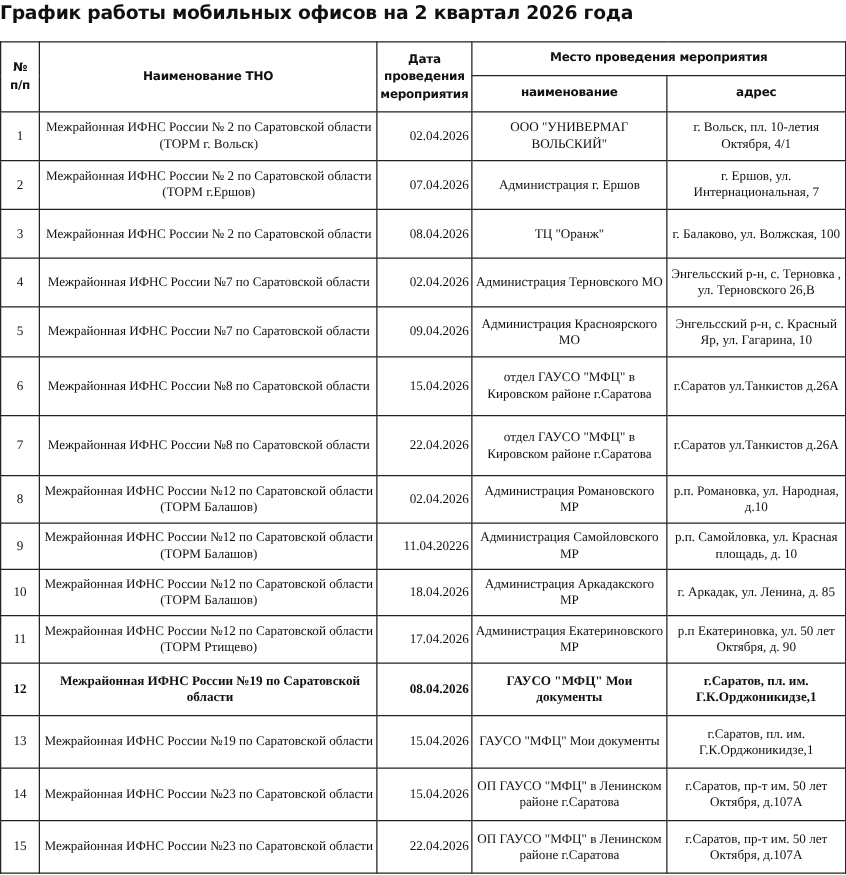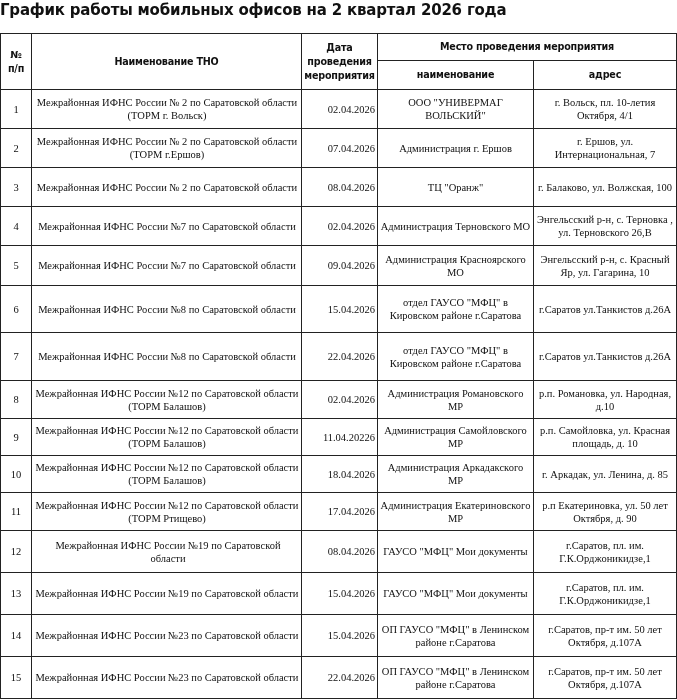--- a/index.html
+++ b/index.html
@@ -127,21 +127,21 @@
     <td class="c-name">Администрация Аркадакского МР</td>
     <td class="c-addr">г. Аркадак, ул. Ленина, д. 85</td>
   </tr>
       <tr style="height: 38px;">
     <td class="c-num">11</td>
     <td class="c-tno">Межрайонная ИФНС России №12 по Саратовской области (ТОРМ Ртищево)</td>
     <td class="c-date">17.04.2026</td>
     <td class="c-name">Администрация Екатериновского МР</td>
     <td class="c-addr">р.п Екатериновка, ул. 50 лет Октября, д. 90</td>
   </tr>
-      <tr style="height: 42px;">
+      <tr style="height: 42px; font-weight: bold;">
     <td class="c-num">12</td>
     <td class="c-tno indent"> Межрайонная ИФНС России №19 по Саратовской области</td>
     <td class="c-date">08.04.2026</td>
     <td class="c-name">ГАУСО "МФЦ" Мои документы</td>
     <td class="c-addr">г.Саратов, пл. им. Г.К.Орджоникидзе,1</td>
   </tr>
       <tr style="height: 42px; margin-top: 12px;">
     <td class="c-num">13</td>
     <td class="c-tno">Межрайонная ИФНС России №19 по Саратовской области</td>
     <td class="c-date">15.04.2026</td>

